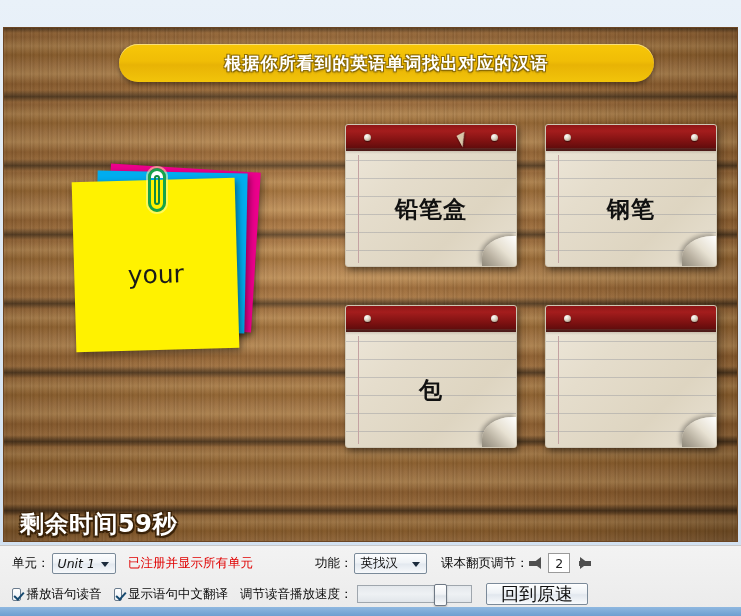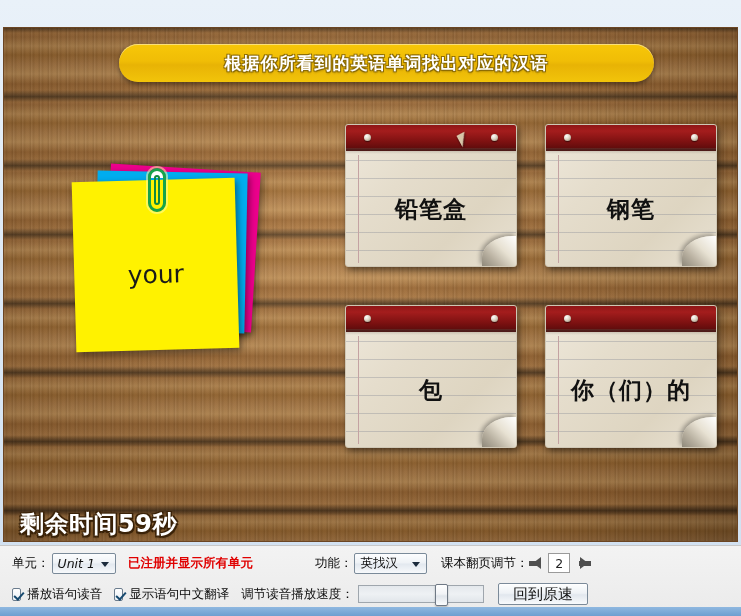--- a/index.html
+++ b/index.html
@@ -140,21 +140,21 @@
   .lbl{font-size:12.5px;color:#0a0a0a;white-space:nowrap;
     font-family:"DejaVu Sans","Liberation Sans",sans-serif;}
   .combo{position:relative;height:21px;border:1px solid #7a8a99;border-radius:2px;box-sizing:border-box;
     background:linear-gradient(180deg,#fcfdfe 0%,#eef2f6 48%,#e2e8ef 52%,#f7f9fb 100%);
     display:flex;align-items:center;padding:0 20px 0 5px;
     font-size:12.5px;color:#111;white-space:nowrap;
     font-family:"DejaVu Sans","Liberation Sans",sans-serif;}
   .combo .caret{position:absolute;right:6px;top:8px;width:0;height:0;
     border-left:4.5px solid transparent;border-right:4.5px solid transparent;border-top:5px solid #1b2b3c;}
   .reg-note{color:#e00000;font-size:12.5px;white-space:nowrap;
-    font-family:"DejaVu Sans","Liberation Sans",sans-serif;font-weight:bold;}
+    font-family:"DejaVu Sans","Liberation Sans",sans-serif;}
   .arrow-btn{width:20px;height:18px;position:relative;cursor:pointer;}
   .arrow-btn .shaft{position:absolute;top:7px;width:12px;height:5px;background:#4f4f4f;}
   .arrow-btn .head{position:absolute;top:3px;width:0;height:0;
     border-top:6.5px solid transparent;border-bottom:6.5px solid transparent;}
   .arrow-left .shaft{right:1px;} .arrow-left .head{left:0;border-right:8px solid #4f4f4f;}
   .arrow-right .shaft{left:1px;} .arrow-right .head{right:0;border-left:8px solid #4f4f4f;}
   .numbox{width:44px;height:20px;border:1px solid #9a9a9a;background:#fff;box-sizing:border-box;
     display:flex;align-items:center;justify-content:center;font-size:12.5px;color:#222;
     font-family:"DejaVu Sans","Liberation Sans",sans-serif;}
   .cbx{width:13px;height:13px;border:1px solid #6b7c8d;border-radius:2px;box-sizing:border-box;
@@ -165,21 +165,21 @@
   .slider{position:relative;width:193px;height:18px;
     border:1px solid #9fa6ad;box-sizing:border-box;
     background:linear-gradient(180deg,#e4e8ec 0%,#eef1f4 50%,#e1e5ea 100%);}
   .slider .handle{position:absolute;left:76px;top:-2px;width:13px;height:22px;
     border:1px solid #6f7985;border-radius:2px;box-sizing:border-box;
     background:linear-gradient(180deg,#ffffff 0%,#f1f3f6 45%,#dfe4ea 55%,#fbfcfd 100%);
     box-shadow:0 1px 2px rgba(0,0,0,.25);cursor:pointer;}
   .btn{height:22px;padding:0 14px;border:1px solid #7b8a99;border-radius:2px;box-sizing:border-box;
     background:linear-gradient(180deg,#fdfefe 0%,#eef2f6 46%,#e1e7ee 54%,#f8fafc 100%);
     display:flex;align-items:center;justify-content:center;cursor:pointer;
-    font-size:15px;color:#111;white-space:nowrap;
+    font-size:18px;color:#111;white-space:nowrap;
     font-family:"DejaVu Sans","Liberation Sans",sans-serif;
     box-shadow:inset 0 1px 0 rgba(255,255,255,.85);}
   .statusbar{position:absolute;left:0;top:607px;width:741px;height:9px;
     background:linear-gradient(180deg,#8fb8e0 0%,#6e9fd0 100%);}
 </style>
 </head>
 <body>
 
 <div id="app">
 
@@ -229,21 +229,20 @@
       <div class="card-text">包</div>
       <div class="curl"></div>
     </div>
 
     <div class="card card-4">
       <div class="card-head">
         <div class="screw l"></div>
         <div class="screw r"></div>
       </div>
       <div class="margin-l"></div>
-      <div class="card-text">你（们）的</div>
       <div class="curl"></div>
     </div>
 
     <div class="timer">剩余时间59秒</div>
   </div>
 
   <div class="panel">
 
     <div class="row row-1">
       <span class="lbl" style="margin-left:12px;">单元：</span>

